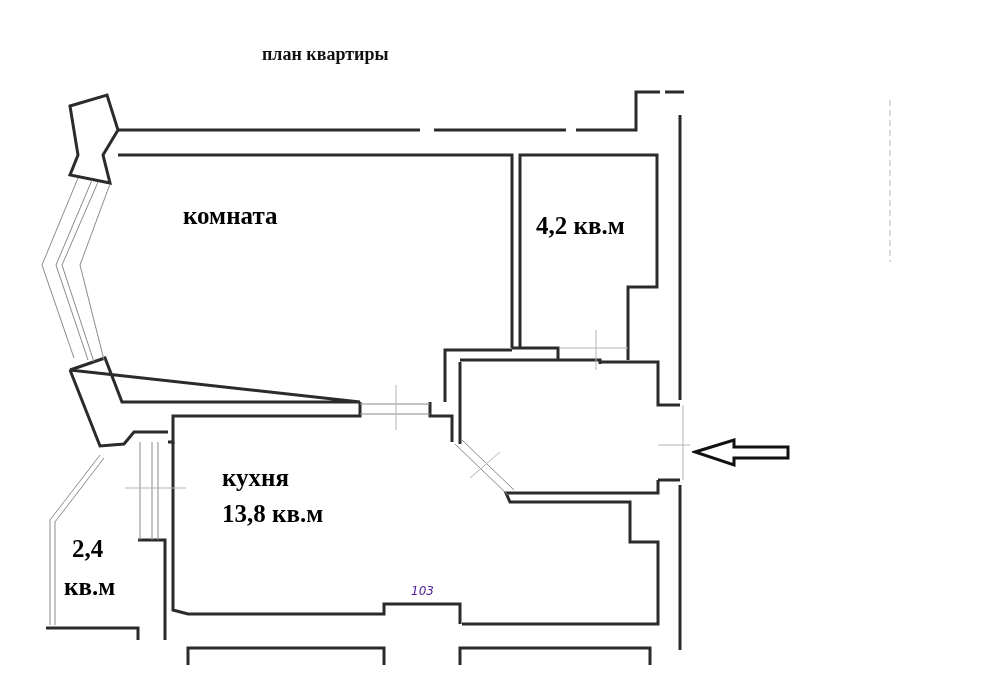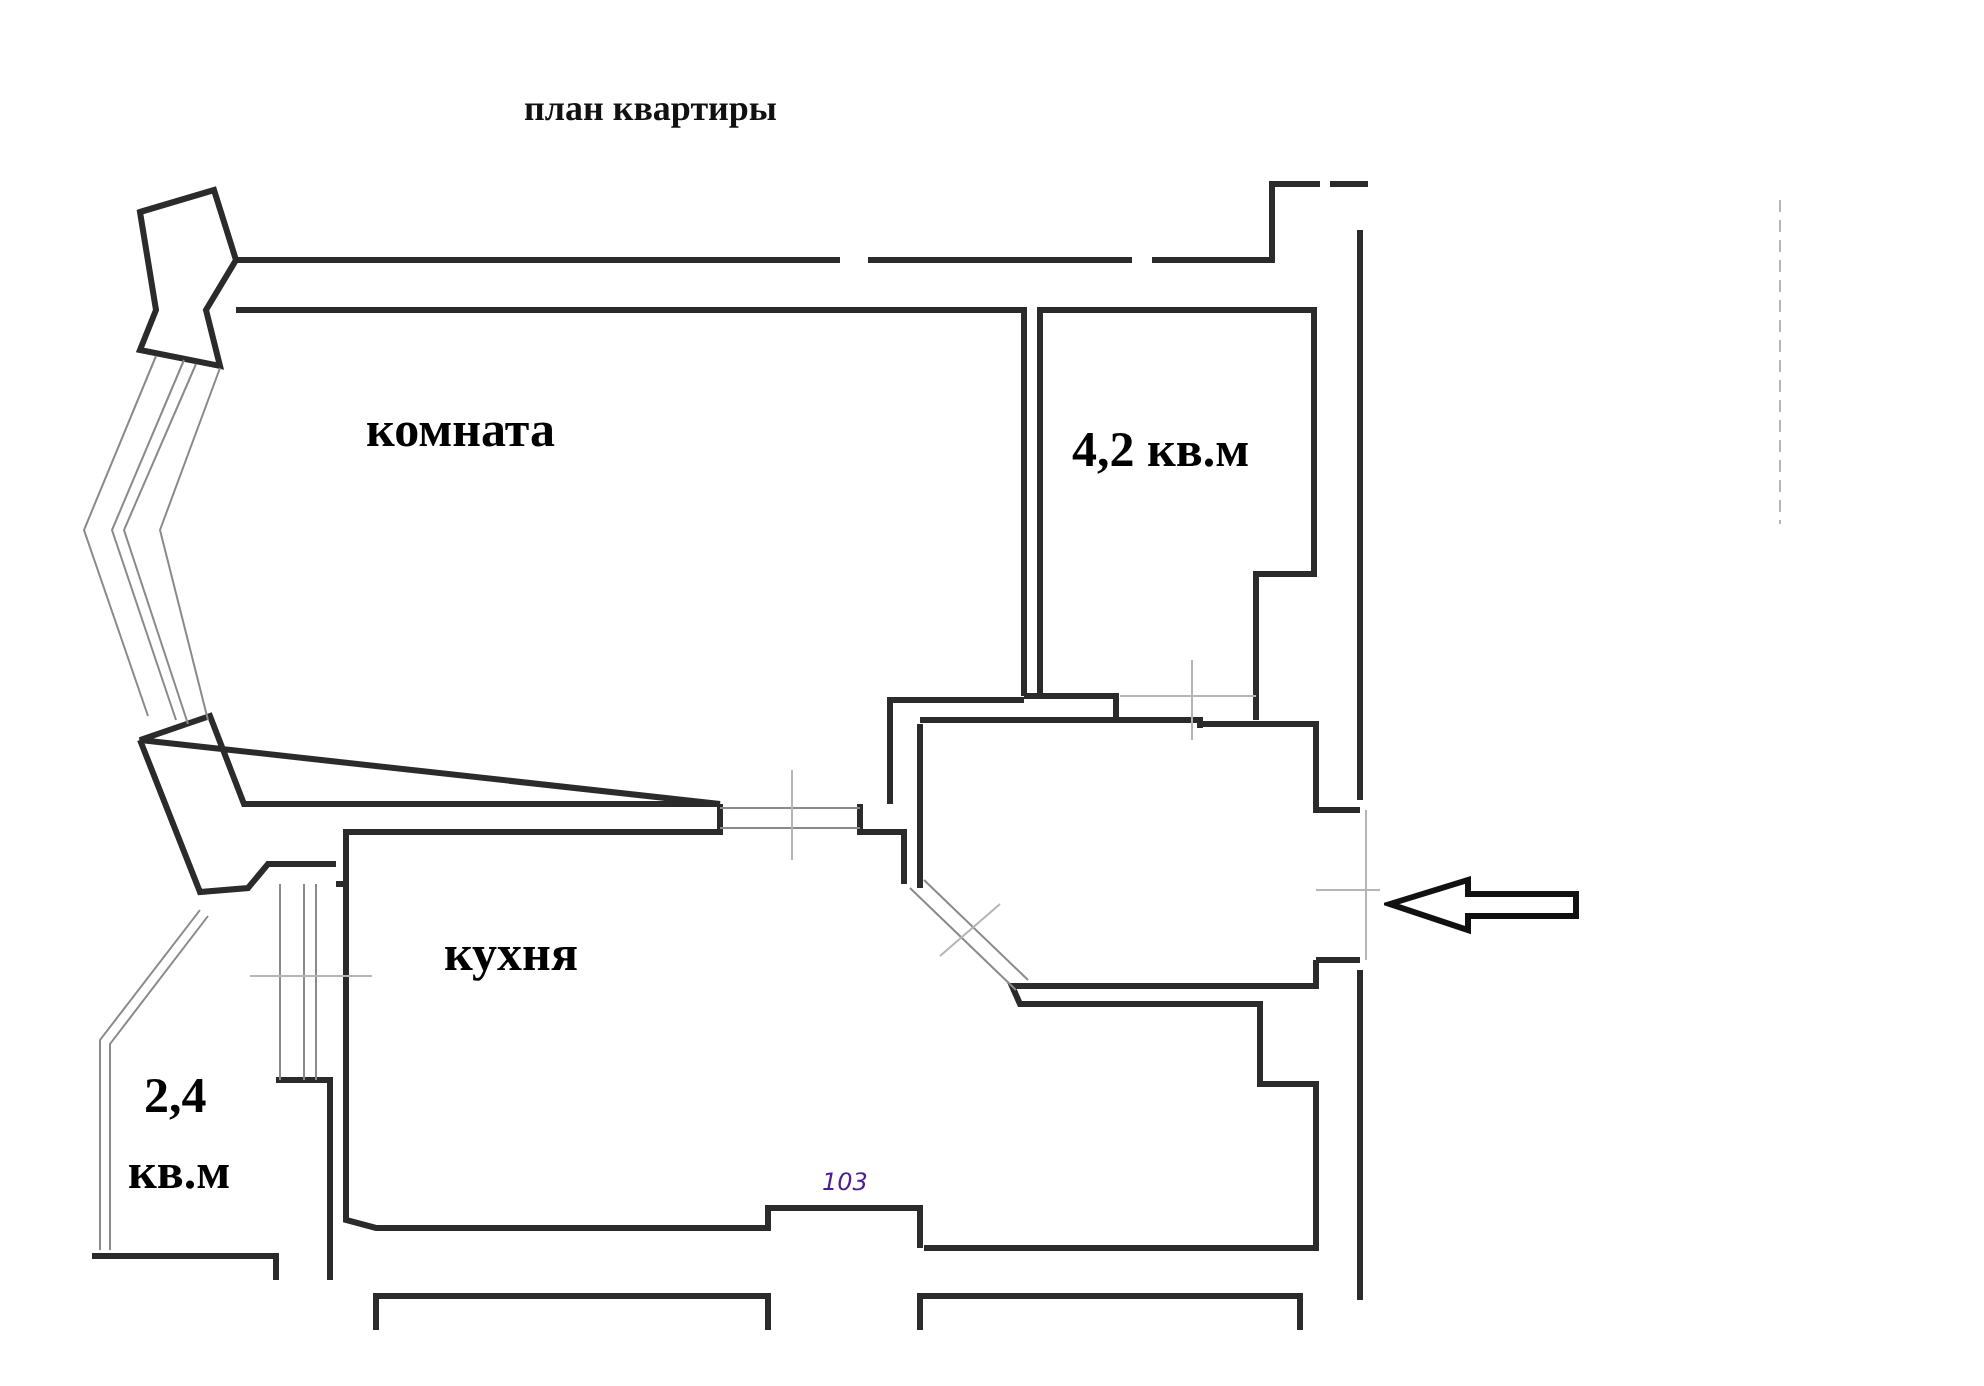--- a/index.html
+++ b/index.html
@@ -93,20 +93,21 @@
 
 <div class="label" style="left:536px; top:208px;">
   <div>4,2 кв.м</div>
 </div>
 
 <div class="label" style="left:497px; top:376px;">
 </div>
 
 <div class="label" style="left:222px; top:460px;">
   <div>кухня</div>
+  <div>13,8 кв.м</div>
 </div>
 
 <div class="label" style="left:64px; top:530px; line-height:38px;">
   <div style="padding-left:8px;">2,4</div>
   <div>кв.м</div>
 </div>
 
 <div class="dim">103</div>
 
 <svg class="arrow" width="100" height="30" viewBox="0 0 100 30">

